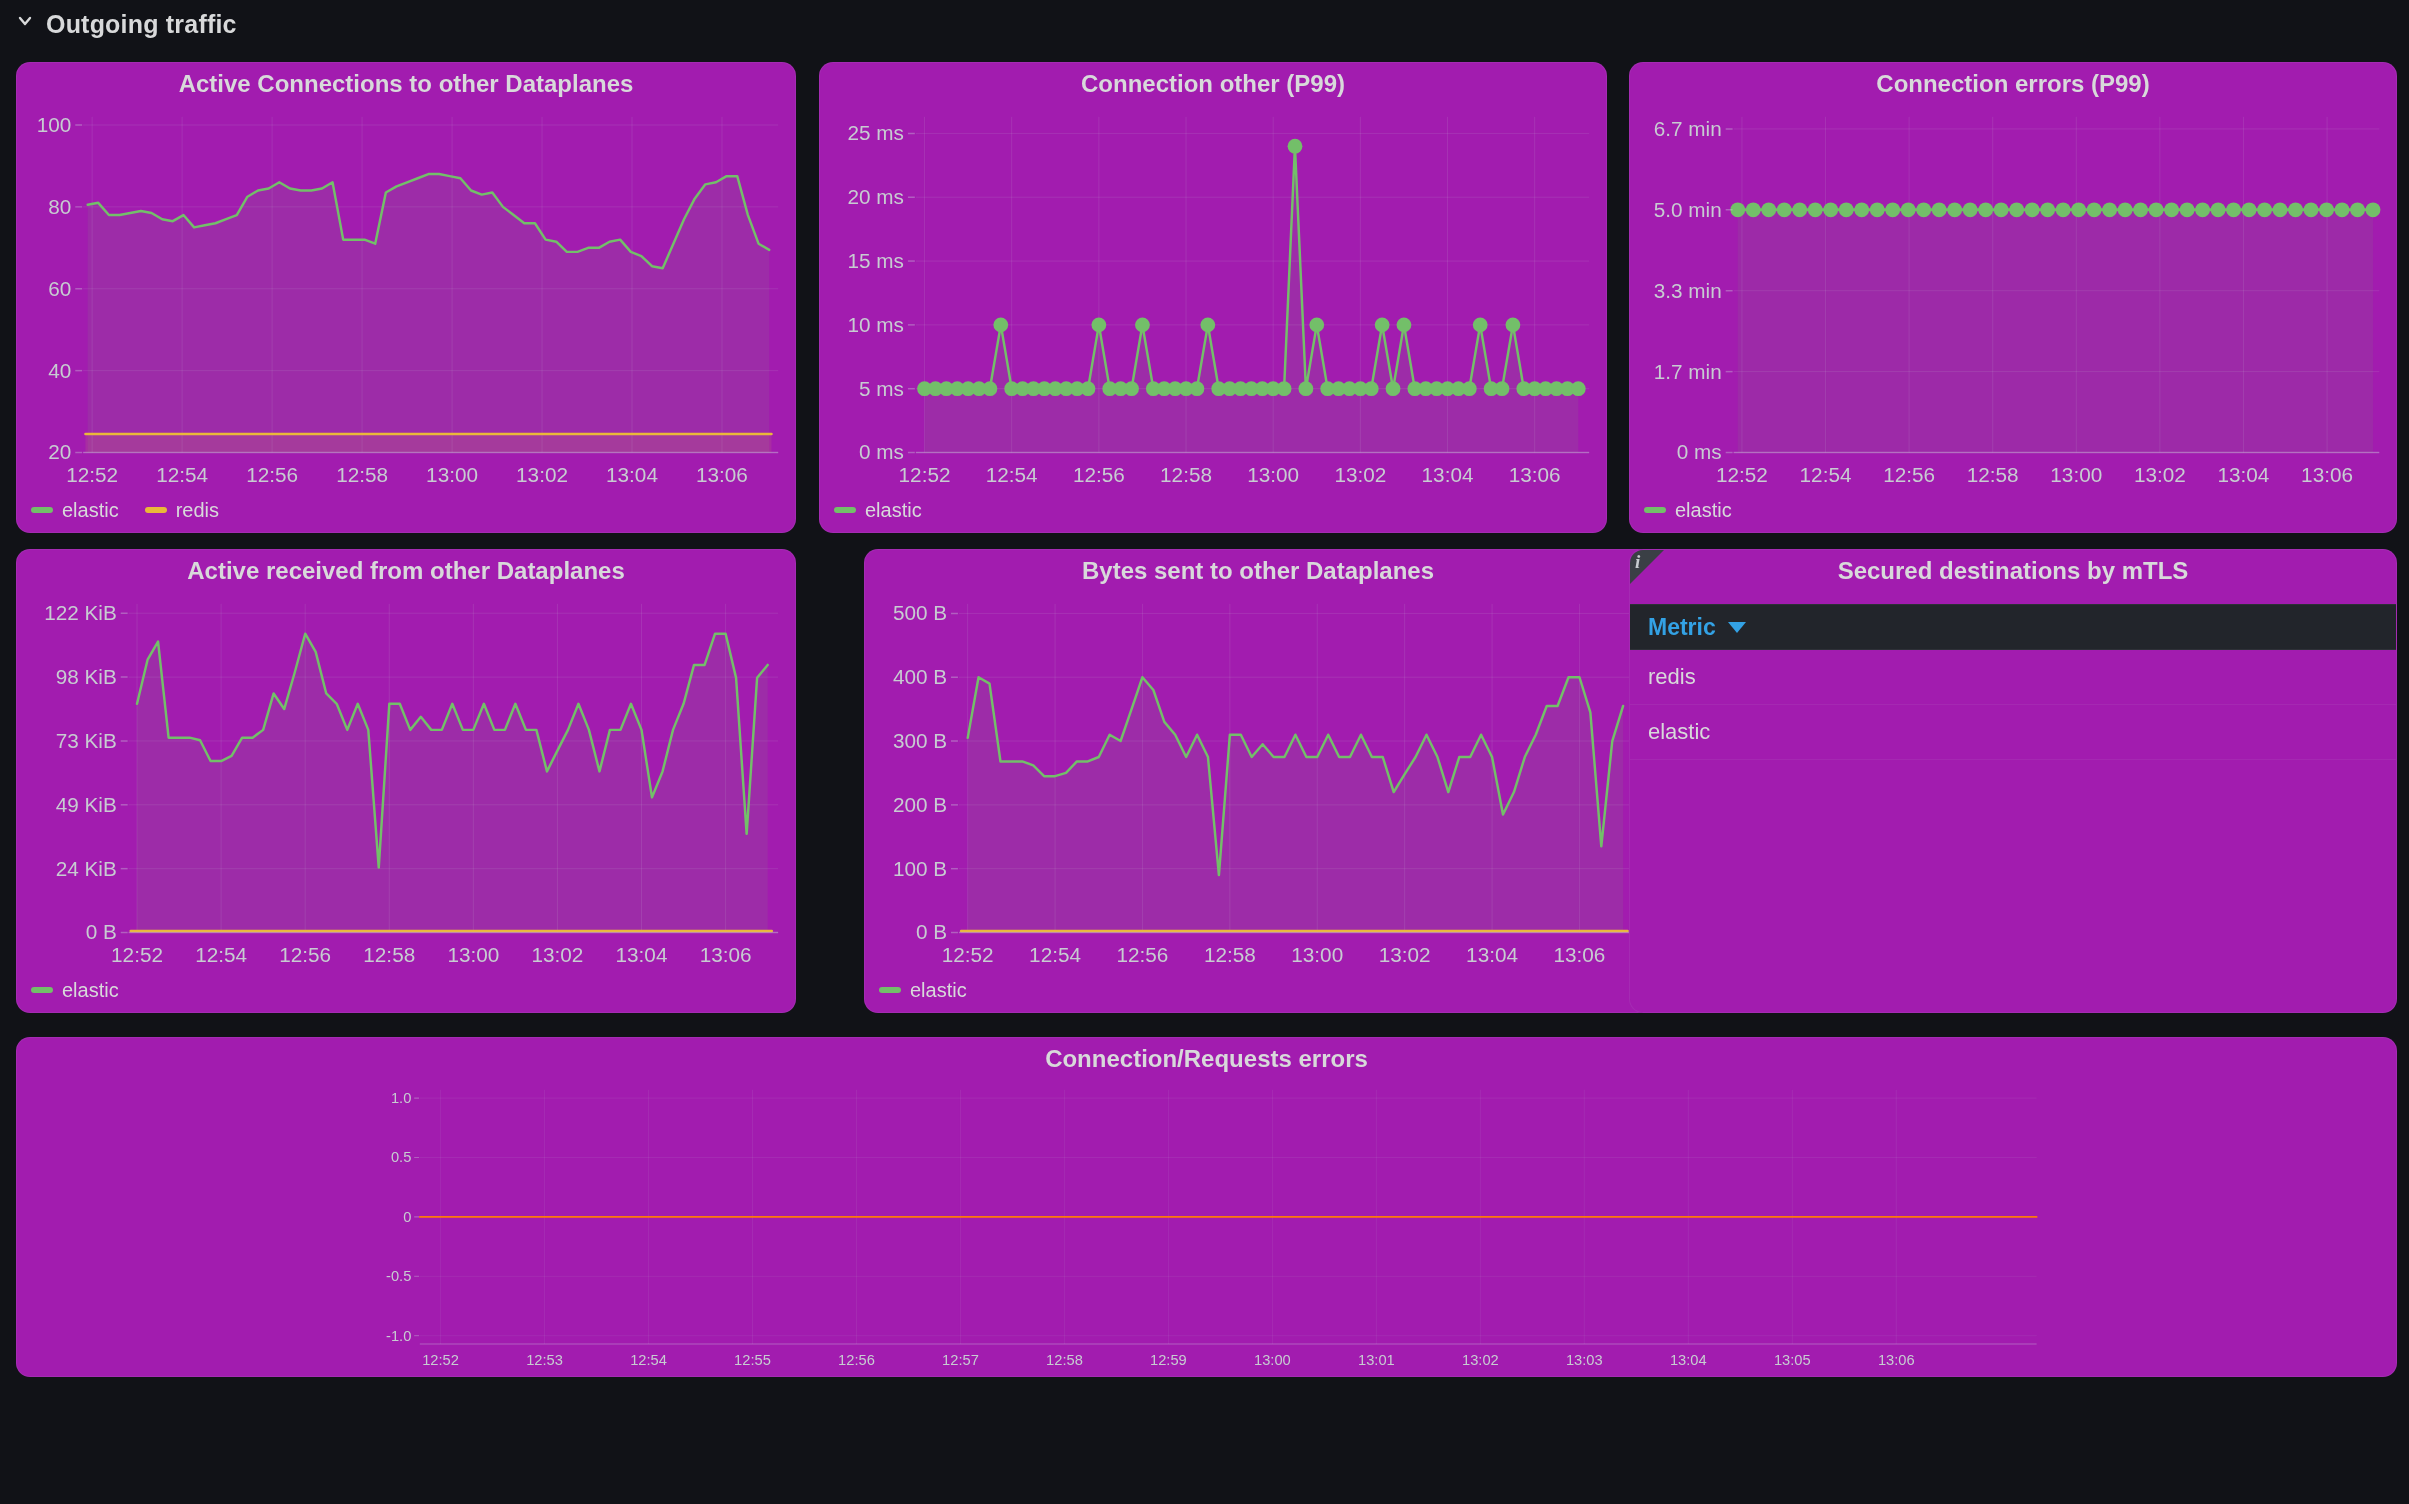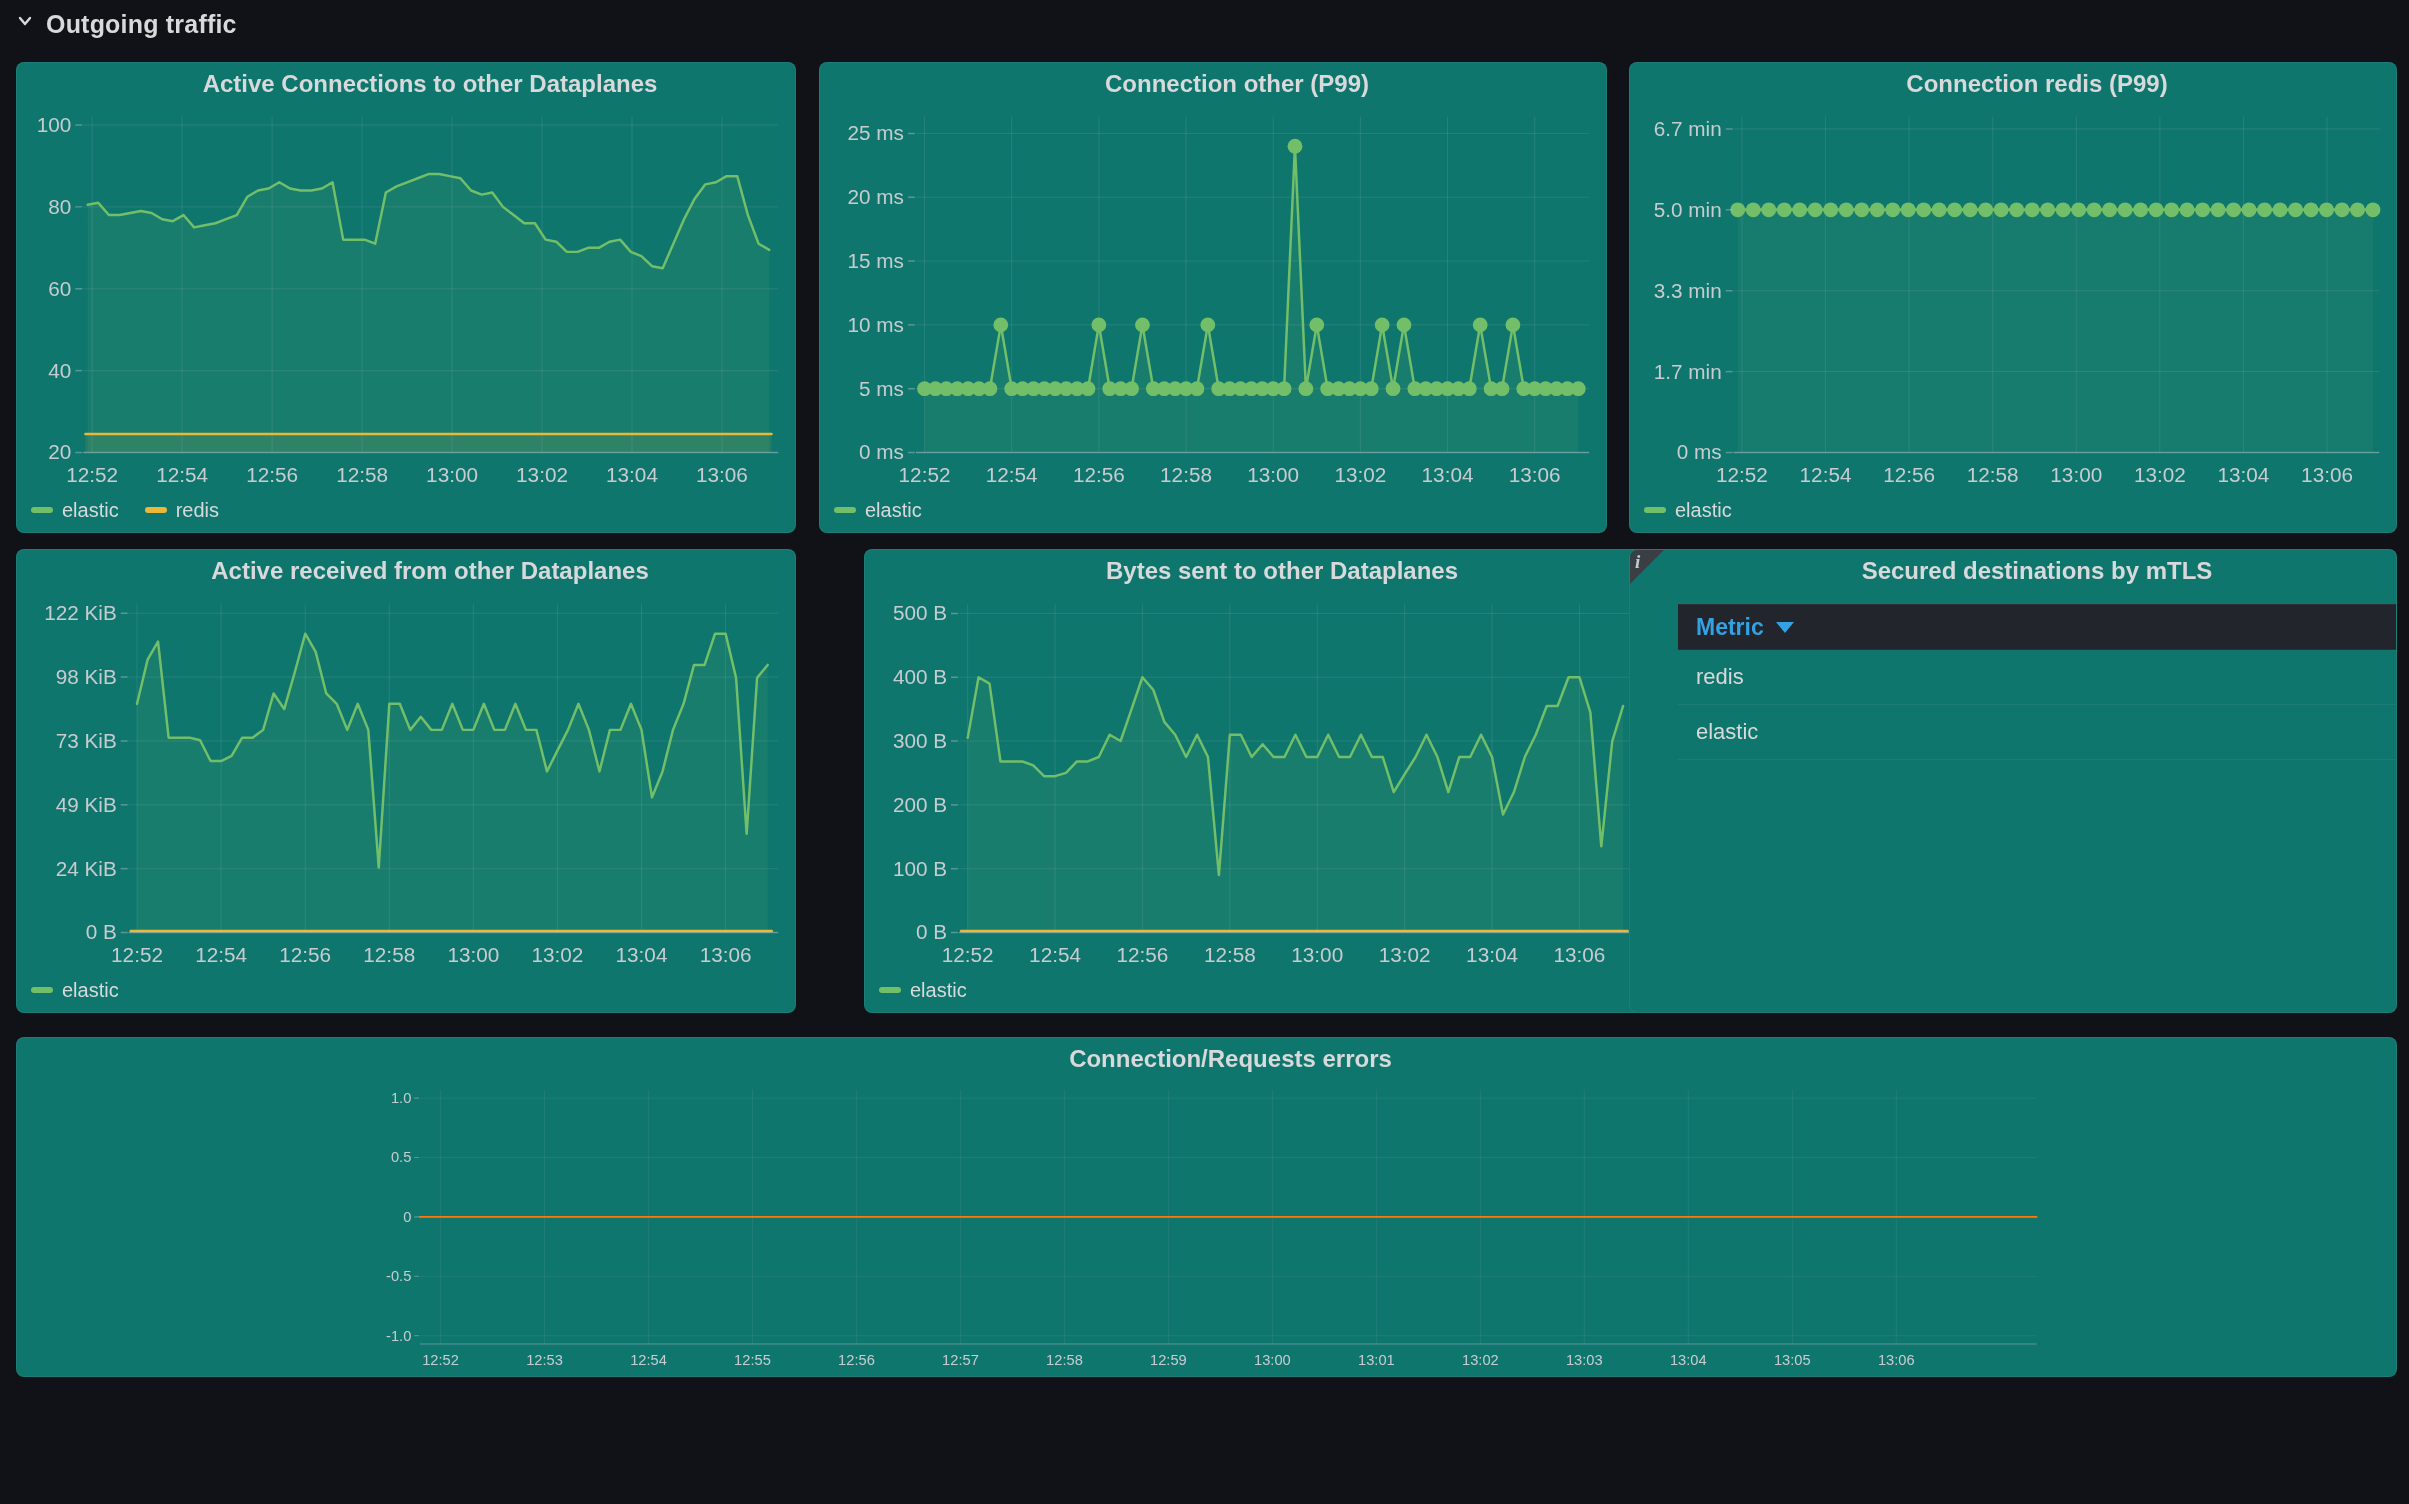--- a/index.html
+++ b/index.html
@@ -1,21 +1,21 @@
 <!DOCTYPE html>
 <html><head>
 <meta charset="utf-8">
 <style>
   html,body{margin:0;padding:0;background:#111217;width:2410px;height:1505px;
     font-family:"Liberation Sans","DejaVu Sans",sans-serif;-webkit-font-smoothing:antialiased;}
   #root{position:relative;width:2410px;height:1505px;background:#111217;overflow:hidden;}
   .section-header{position:absolute;left:14px;top:10px;height:36px;display:flex;align-items:flex-start;gap:10px;cursor:pointer;}
   .section-header .chev{width:22px;height:22px;}
   .section-title{color:#d8d9da;font-size:25px;font-weight:700;letter-spacing:0.2px;}
-  .panel{position:absolute;background:#0f766e;border:1px solid rgba(204,204,220,0.09);border-radius:8px;box-sizing:border-box;overflow:hidden;padding-left:48px;}
+  .panel{position:absolute;background:#a21caf;border:1px solid rgba(204,204,220,0.09);border-radius:14px;box-sizing:border-box;overflow:hidden;}
   .panel-title{height:40px;line-height:42px;text-align:center;color:#d8d9da;font-size:24px;font-weight:600;white-space:nowrap;overflow:hidden;cursor:pointer;}
   .chart-wrap{position:absolute;left:0;right:0;}
   svg.chart{display:block;width:100%;height:100%;}
   .legend{position:absolute;left:14px;right:10px;bottom:4px;height:36px;display:flex;align-items:center;gap:26px;}
   .legend-item{display:flex;align-items:center;gap:9px;cursor:pointer;}
   .legend-swatch{width:22px;height:6px;border-radius:3px;}
   .legend-label{color:#d8d9da;font-size:20px;}
   
   .table-header-row{height:44px;background:#22252b;display:flex;align-items:center;
      border-top:1px solid rgba(204,204,220,0.07);border-bottom:1px solid rgba(204,204,220,0.07);margin-top:14px;cursor:pointer;}
@@ -215,21 +215,21 @@
     </div>
     <div class="legend">
         <div class="legend-item">
           <span class="legend-swatch" style="background: rgb(115, 191, 105);"></span>
           <span class="legend-label">elastic</span>
         </div>
       </div>
   </div>
 
   <div class="panel" style="left:1629px;top:62px;width:768px;height:471px">
-    <div class="panel-title">Connection redis (P99)</div>
+    <div class="panel-title">Connection errors (P99)</div>
     <div class="chart-wrap" style="top:40px;bottom:40px">
       <svg class="chart" viewBox="0 0 774 394">
           <g>
             <path d="M108.2,108.2L751.7,108.2L751.7,354L108.2,354Z" fill="rgba(115,191,105,0.09)" stroke="none"></path>
           </g>
           <g>
             <line x1="104" y1="354" x2="758" y2="354" stroke="rgba(204,204,220,0.13)" stroke-width="1"></line>
             <line x1="104" y1="272.0722891566265" x2="758" y2="272.0722891566265" stroke="rgba(204,204,220,0.13)" stroke-width="1"></line>
             <line x1="104" y1="190.14457831325302" x2="758" y2="190.14457831325302" stroke="rgba(204,204,220,0.13)" stroke-width="1"></line>
             <line x1="104" y1="108.21686746987952" x2="758" y2="108.21686746987952" stroke="rgba(204,204,220,0.13)" stroke-width="1"></line>

